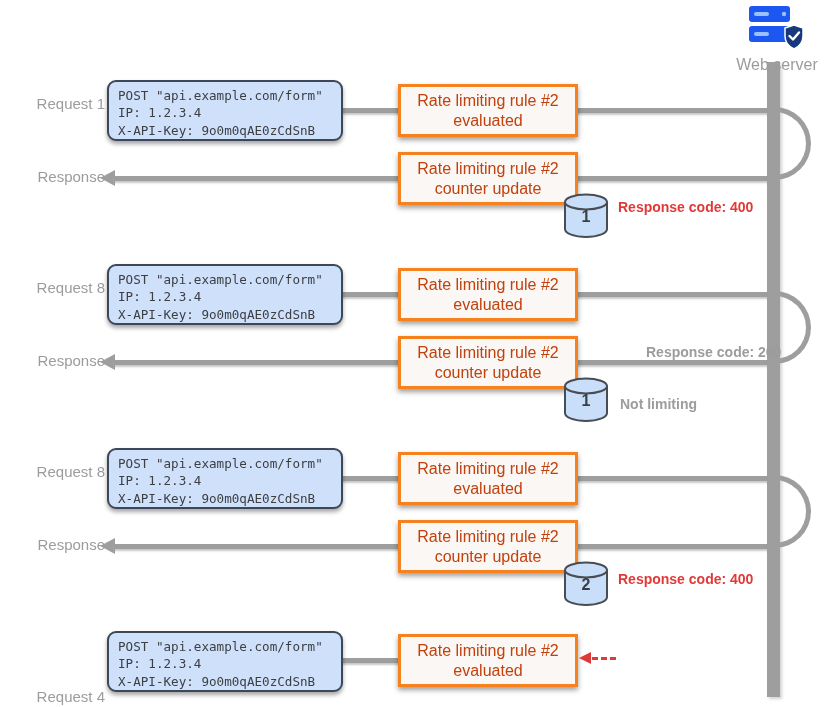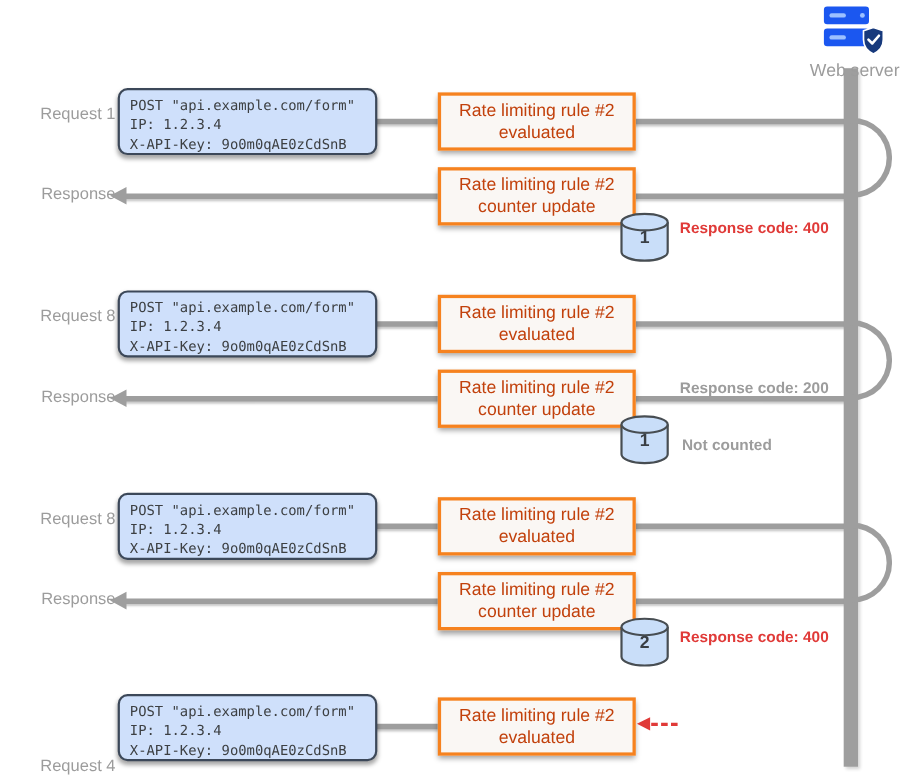--- a/index.html
+++ b/index.html
@@ -122,29 +122,29 @@
   </div>
   <div class="rl-box" style="top:268px;">
     <div>Rate limiting rule #2</div>
     <div>evaluated</div>
   </div>
   <div class="side-label" style="top:352px;">Response</div>
   <div class="rl-box" style="top:336px;">
     <div>Rate limiting rule #2</div>
     <div>counter update</div>
   </div>
-  <div class="annotation muted" style="top:342px;">Response code: 200</div>
+  <div class="annotation muted" style="top:342px;margin-left:28px;">Response code: 200</div>
   <div class="cylinder" style="top:377px;">
     <svg width="48" height="46" viewBox="0 0 48 46">
       <path d="M3 9 L3 36 A21 8 0 0 0 45 36 L45 9" fill="#c9def9" stroke="#474d52" stroke-width="2"></path>
       <ellipse cx="24" cy="9" rx="21" ry="7.5" fill="#c9def9" stroke="#474d52" stroke-width="2"></ellipse>
     </svg>
     <div class="cyl-num">1</div>
   </div>
-  <div class="annotation muted" style="top:394px;left:620px;">Not counted</div>
+  <div class="annotation muted" style="top:394px;left:620px;">Not limiting</div>
 
   <div class="side-label" style="top:463px;">Request 8</div>
   <div class="req-card" style="top:448px;">
     <div>POST "api.example.com/form"</div>
     <div>IP: 1.2.3.4</div>
     <div>X-API-Key: 9o0m0qAE0zCdSnB</div>
   </div>
   <div class="rl-box" style="top:452px;">
     <div>Rate limiting rule #2</div>
     <div>evaluated</div>

